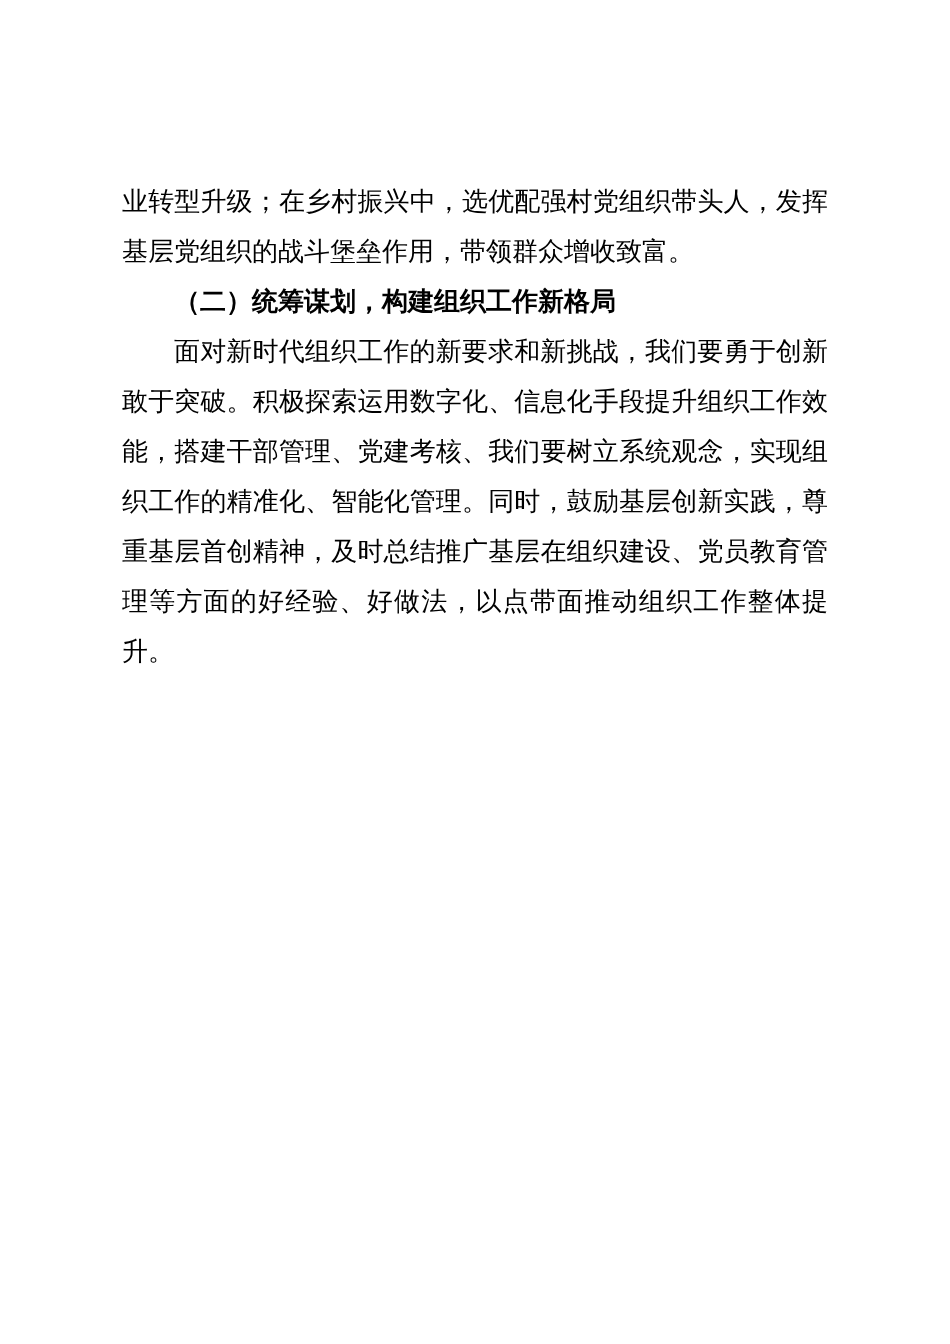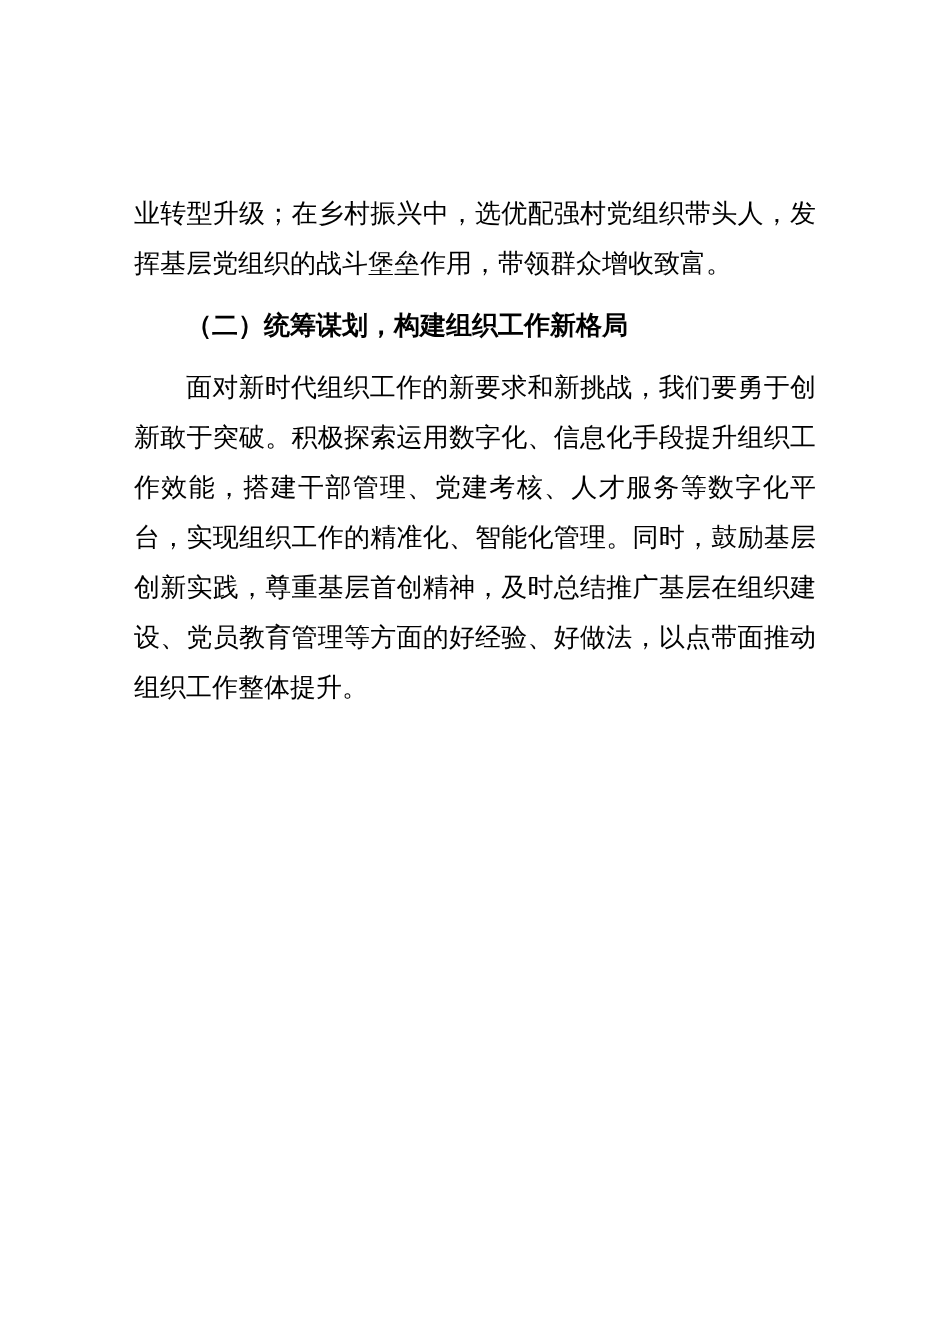--- a/index.html
+++ b/index.html
@@ -19,21 +19,21 @@
     padding: 176px 122px 0 122px;
     background: #ffffff;
     color: #000000;
     font-family: "Liberation Sans", sans-serif;
     font-size: 26px;
     line-height: 50px;
     text-align: justify;
     text-justify: inter-ideograph;
   }
   .doc-page p {
-    margin: 12px;
+    margin: 0;
     padding: 0;
   }
   .para {
     text-indent: 2em;
   }
   .para-continuation {
     text-indent: 0;
   }
   .subsection-heading {
     text-indent: 2em;
@@ -43,14 +43,14 @@
     text-indent: 2em;
     font-weight: bold;
   }
 </style>
 </head>
 <body>
 
 <div class="doc-page">
   <p class="para-continuation">业转型升级；在乡村振兴中，选优配强村党组织带头人，发挥基层党组织的战斗堡垒作用，带领群众增收致富。</p>
   <p class="subsection-heading">（二）统筹谋划，构建组织工作新格局</p>
-  <p class="para">面对新时代组织工作的新要求和新挑战，我们要勇于创新敢于突破。积极探索运用数字化、信息化手段提升组织工作效能，搭建干部管理、党建考核、人才服务等数字化平台，实现组织工作的精准化、智能化管理。同时，鼓励基层创新实践，尊重基层首创精神，及时总结推广基层在组织建设、党员教育管理等方面的好经验、好做法，以点带面推动组织工作整体提升。</p>
+  <p class="para">面对新时代组织工作的新要求和新挑战，我们要勇于创新敢于突破。积极探索运用数字化、信息化手段提升组织工作效能，搭建干部管理、党建考核、我们要树立系统观念，实现组织工作的精准化、智能化管理。同时，鼓励基层创新实践，尊重基层首创精神，及时总结推广基层在组织建设、党员教育管理等方面的好经验、好做法，以点带面推动组织工作整体提升。</p>
 </div>
 
 </body></html>

